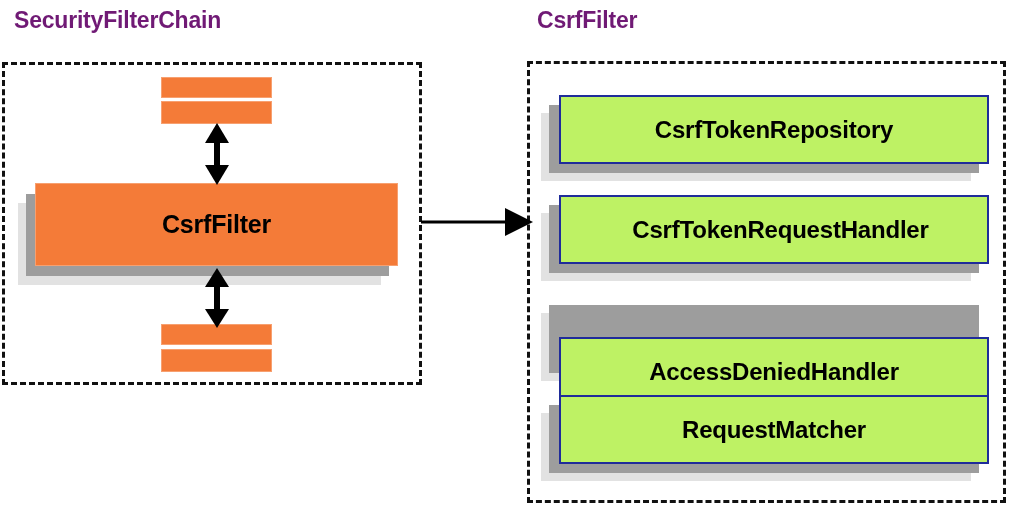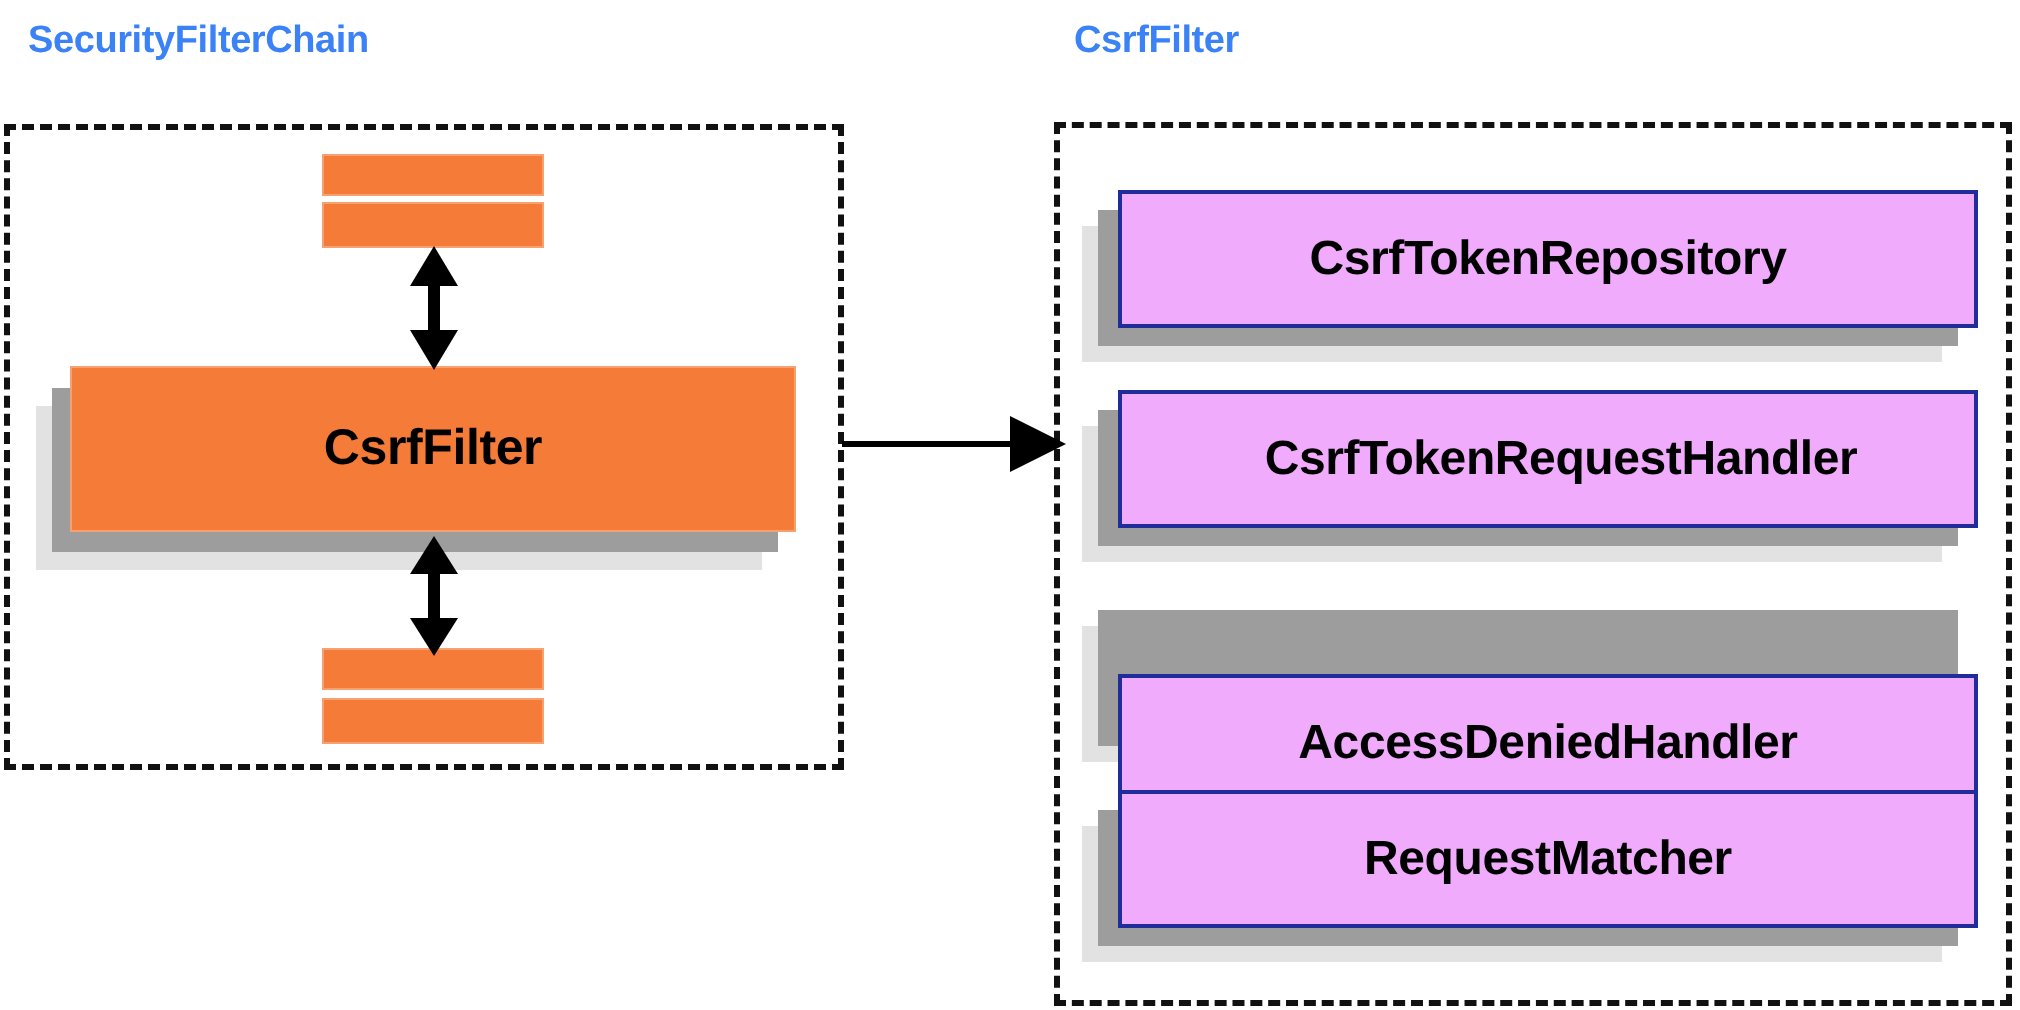--- a/index.html
+++ b/index.html
@@ -9,23 +9,23 @@
     font-family:"Liberation Sans","DejaVu Sans",sans-serif;
     overflow:hidden;
     position:relative;
   }
   .stage{position:absolute;left:0;top:0;width:1010px;height:505px;}
 
   
   .panel-title{
     position:absolute;
     font-weight:bold;
-    font-size:19px;
+    font-size:23px;
     line-height:27px;
-    color:#3b82f6;
+    color:#701a75;
     letter-spacing:-0.2px;
     white-space:nowrap;
   }
 
   
   .dashed-box{
     position:absolute;
     border:3px dashed #111111;
     box-sizing:border-box;
     background:transparent;
@@ -49,21 +49,21 @@
     color:#000000;
     font-weight:bold;
     font-size:25px;
     letter-spacing:-0.2px;
     z-index:4;
   }
 
   
   .blue-box{
     position:absolute;
-    background:#f0abfc;
+    background:#bef264;
     border:2px solid #1F2C9A;
     box-sizing:border-box;
     display:flex;
     align-items:center;
     justify-content:center;
     color:#000000;
     font-weight:bold;
     font-size:24px;
     letter-spacing:-0.2px;
     z-index:4;

